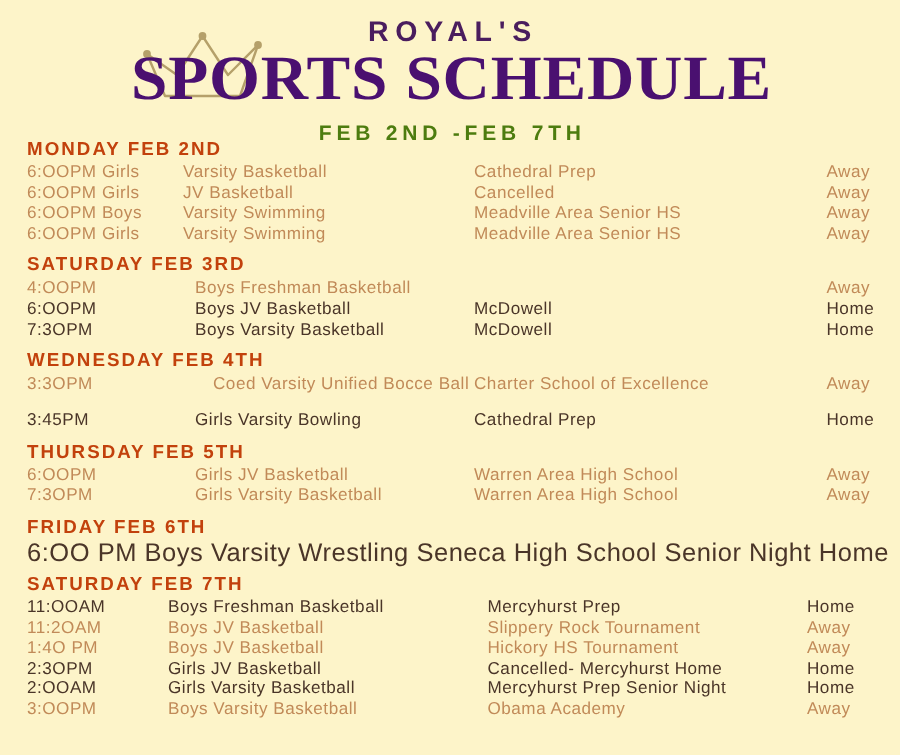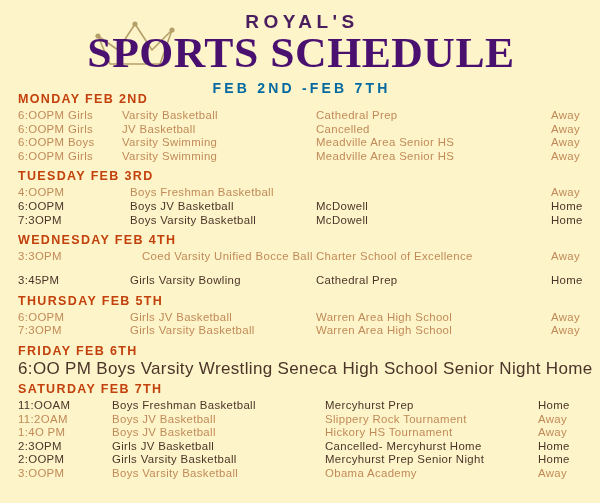--- a/index.html
+++ b/index.html
@@ -48,21 +48,21 @@
     color: #4a1070;
     line-height: 1;
     margin: 1px 0 0 0;
     padding-left: 2px;
     transform: scaleX(1.04);
   }
   .sub-title {
     font-size: 14px;
     font-weight: bold;
     letter-spacing: 3.2px;
-    color: #0369a1;
+    color: #4d7c0f;
     line-height: 1;
     margin: 7px 0 0 0;
     padding-left: 3px;
     text-align: center;
   }
 
   .crown {
     position: absolute;
     left: 88px;
     top: 16px;
@@ -182,21 +182,21 @@
           <div class="row">
             <div class="c-time light" style="left: 18px;">6:OOPM Girls</div>
             <div class="c-sport light" style="left: 122px;">Varsity Swimming</div>
             <div class="c-opp light" style="left: 316px;">Meadville Area Senior HS</div>
             <div class="c-loc light" style="left: 551px;">Away</div>
           </div>
         </div>
         <div class="spacer-sm"></div>
       </div>
       <div class="day-block">
-        <div class="day-header">TUESDAY FEB 3RD</div>
+        <div class="day-header">SATURDAY FEB 3RD</div>
         <div class="rows">
           <div class="row">
             <div class="c-time light" style="left: 18px;">4:OOPM</div>
             <div class="c-sport light" style="left: 130px;">Boys Freshman Basketball</div>
             <div class="c-loc light" style="left: 551px;">Away</div>
           </div>
           <div class="row">
             <div class="c-time dark" style="left: 18px;">6:OOPM</div>
             <div class="c-sport dark" style="left: 130px;">Boys JV Basketball</div>
             <div class="c-opp dark" style="left: 316px;">McDowell</div>
@@ -274,21 +274,21 @@
             <div class="c-opp light" style="left: 325px;">Hickory HS Tournament</div>
             <div class="c-loc light" style="left: 538px;">Away</div>
           </div>
           <div class="row">
             <div class="c-time dark" style="left: 18px;">2:3OPM</div>
             <div class="c-sport dark" style="left: 112px;">Girls JV Basketball</div>
             <div class="c-opp dark" style="left: 325px;">Cancelled- Mercyhurst Home</div>
             <div class="c-loc dark" style="left: 538px;">Home</div>
           </div>
           <div class="row">
-            <div class="c-time dark" style="left: 18px;">2:OOPM</div>
+            <div class="c-time dark" style="left: 18px;">2:OOAM</div>
             <div class="c-sport dark" style="left: 112px;">Girls Varsity Basketball</div>
             <div class="c-opp dark" style="left: 325px;">Mercyhurst Prep Senior Night</div>
             <div class="c-loc dark" style="left: 538px;">Home</div>
           </div>
           <div class="row">
             <div class="c-time light" style="left: 18px;">3:OOPM</div>
             <div class="c-sport light" style="left: 112px;">Boys Varsity Basketball</div>
             <div class="c-opp light" style="left: 325px; text-align: center;">Obama Academy</div>
             <div class="c-loc light" style="left: 538px;">Away</div>
           </div>

